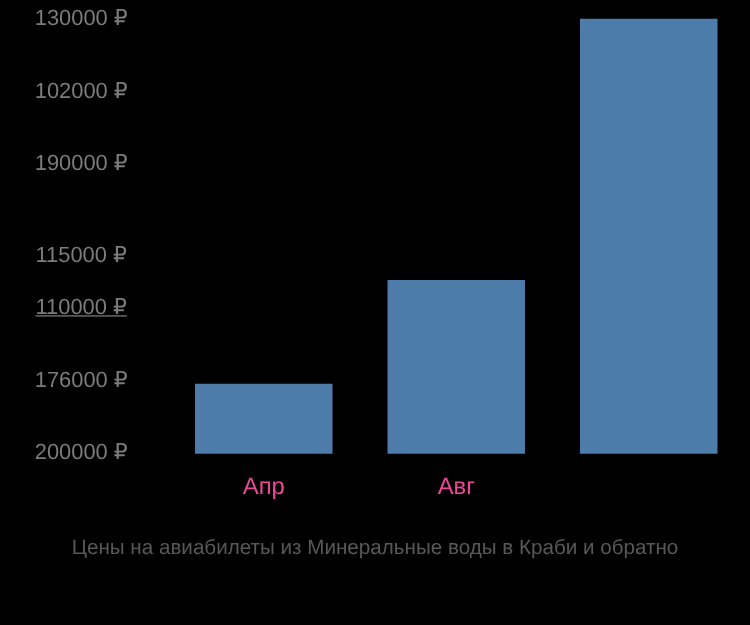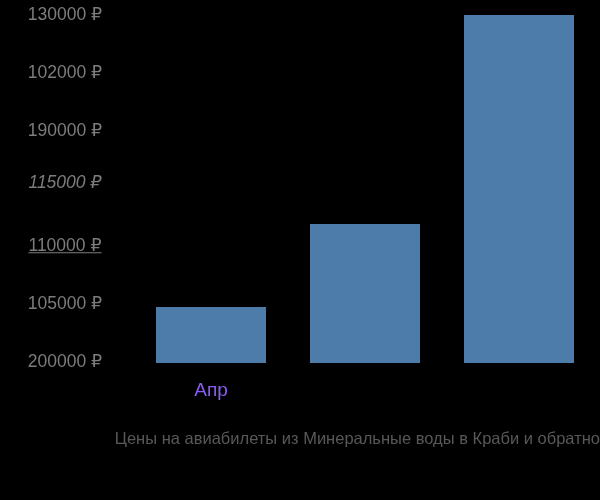--- a/index.html
+++ b/index.html
@@ -66,68 +66,68 @@
     position: absolute;
     left: 0;
     top: 363px;
     width: 600px;
     height: 60px;
   }
   .x-tick {
     position: absolute;
     top: 17px;
     text-align: center;
-    color: #8b5cf6;
+    color: #ec4899;
     font-size: 19px;
     line-height: 1;
     white-space: nowrap;
   }
   
   .caption {
     position: absolute;
     left: 0;
     top: 425px;
     width: 600px;
     text-align: center;
     color: #585858;
     font-size: 16.5px;
     line-height: 26px;
   }
   .caption-line {
     display: block;
     white-space: nowrap;
-    text-align: right;
   }
 </style>
 </head>
 <body>
 
 <div id="chart-root">
 
   <div class="plot-area">
 
     <div class="y-axis">
       <div class="y-tick" style="top:15px;">130000 ₽</div>
       <div class="y-tick" style="top:72.8px;">102000 ₽</div>
       <div class="y-tick" style="top:130.7px;">190000 ₽</div>
-      <div class="y-tick" style="top:183px;font-style:italic;">115000 ₽</div>
+      <div class="y-tick" style="top:204px;">115000 ₽</div>
       <div class="y-tick" style="top:246.3px;text-decoration:underline;">110000 ₽</div>
-      <div class="y-tick" style="top:304.2px;">105000 ₽</div>
+      <div class="y-tick" style="top:304.2px;">176000 ₽</div>
       <div class="y-tick" style="top:362px;">200000 ₽</div>
     </div>
 
     <div class="bars-layer">
       <div class="bar" style="left: 156px; width: 110px; height: 55.68px; background: rgb(77, 124, 171);"></div>
       <div class="bar" style="left: 310px; width: 110px; height: 139.2px; background: rgb(77, 124, 171);"></div>
       <div class="bar" style="left: 464px; width: 110px; height: 348px; background: rgb(77, 124, 171);"></div>
     </div>
 
   </div>
 
   <div class="x-axis">
     <div class="x-tick" style="left:156px; width:110px;">Апр</div>
+    <div class="x-tick" style="left:310px; width:110px;">Авг</div>
   </div>
 
   <div class="caption">
     <span class="caption-line">Цены на авиабилеты из Минеральные воды в Краби и обратно</span>
   </div>
 
 </div>
 
 </body></html>

